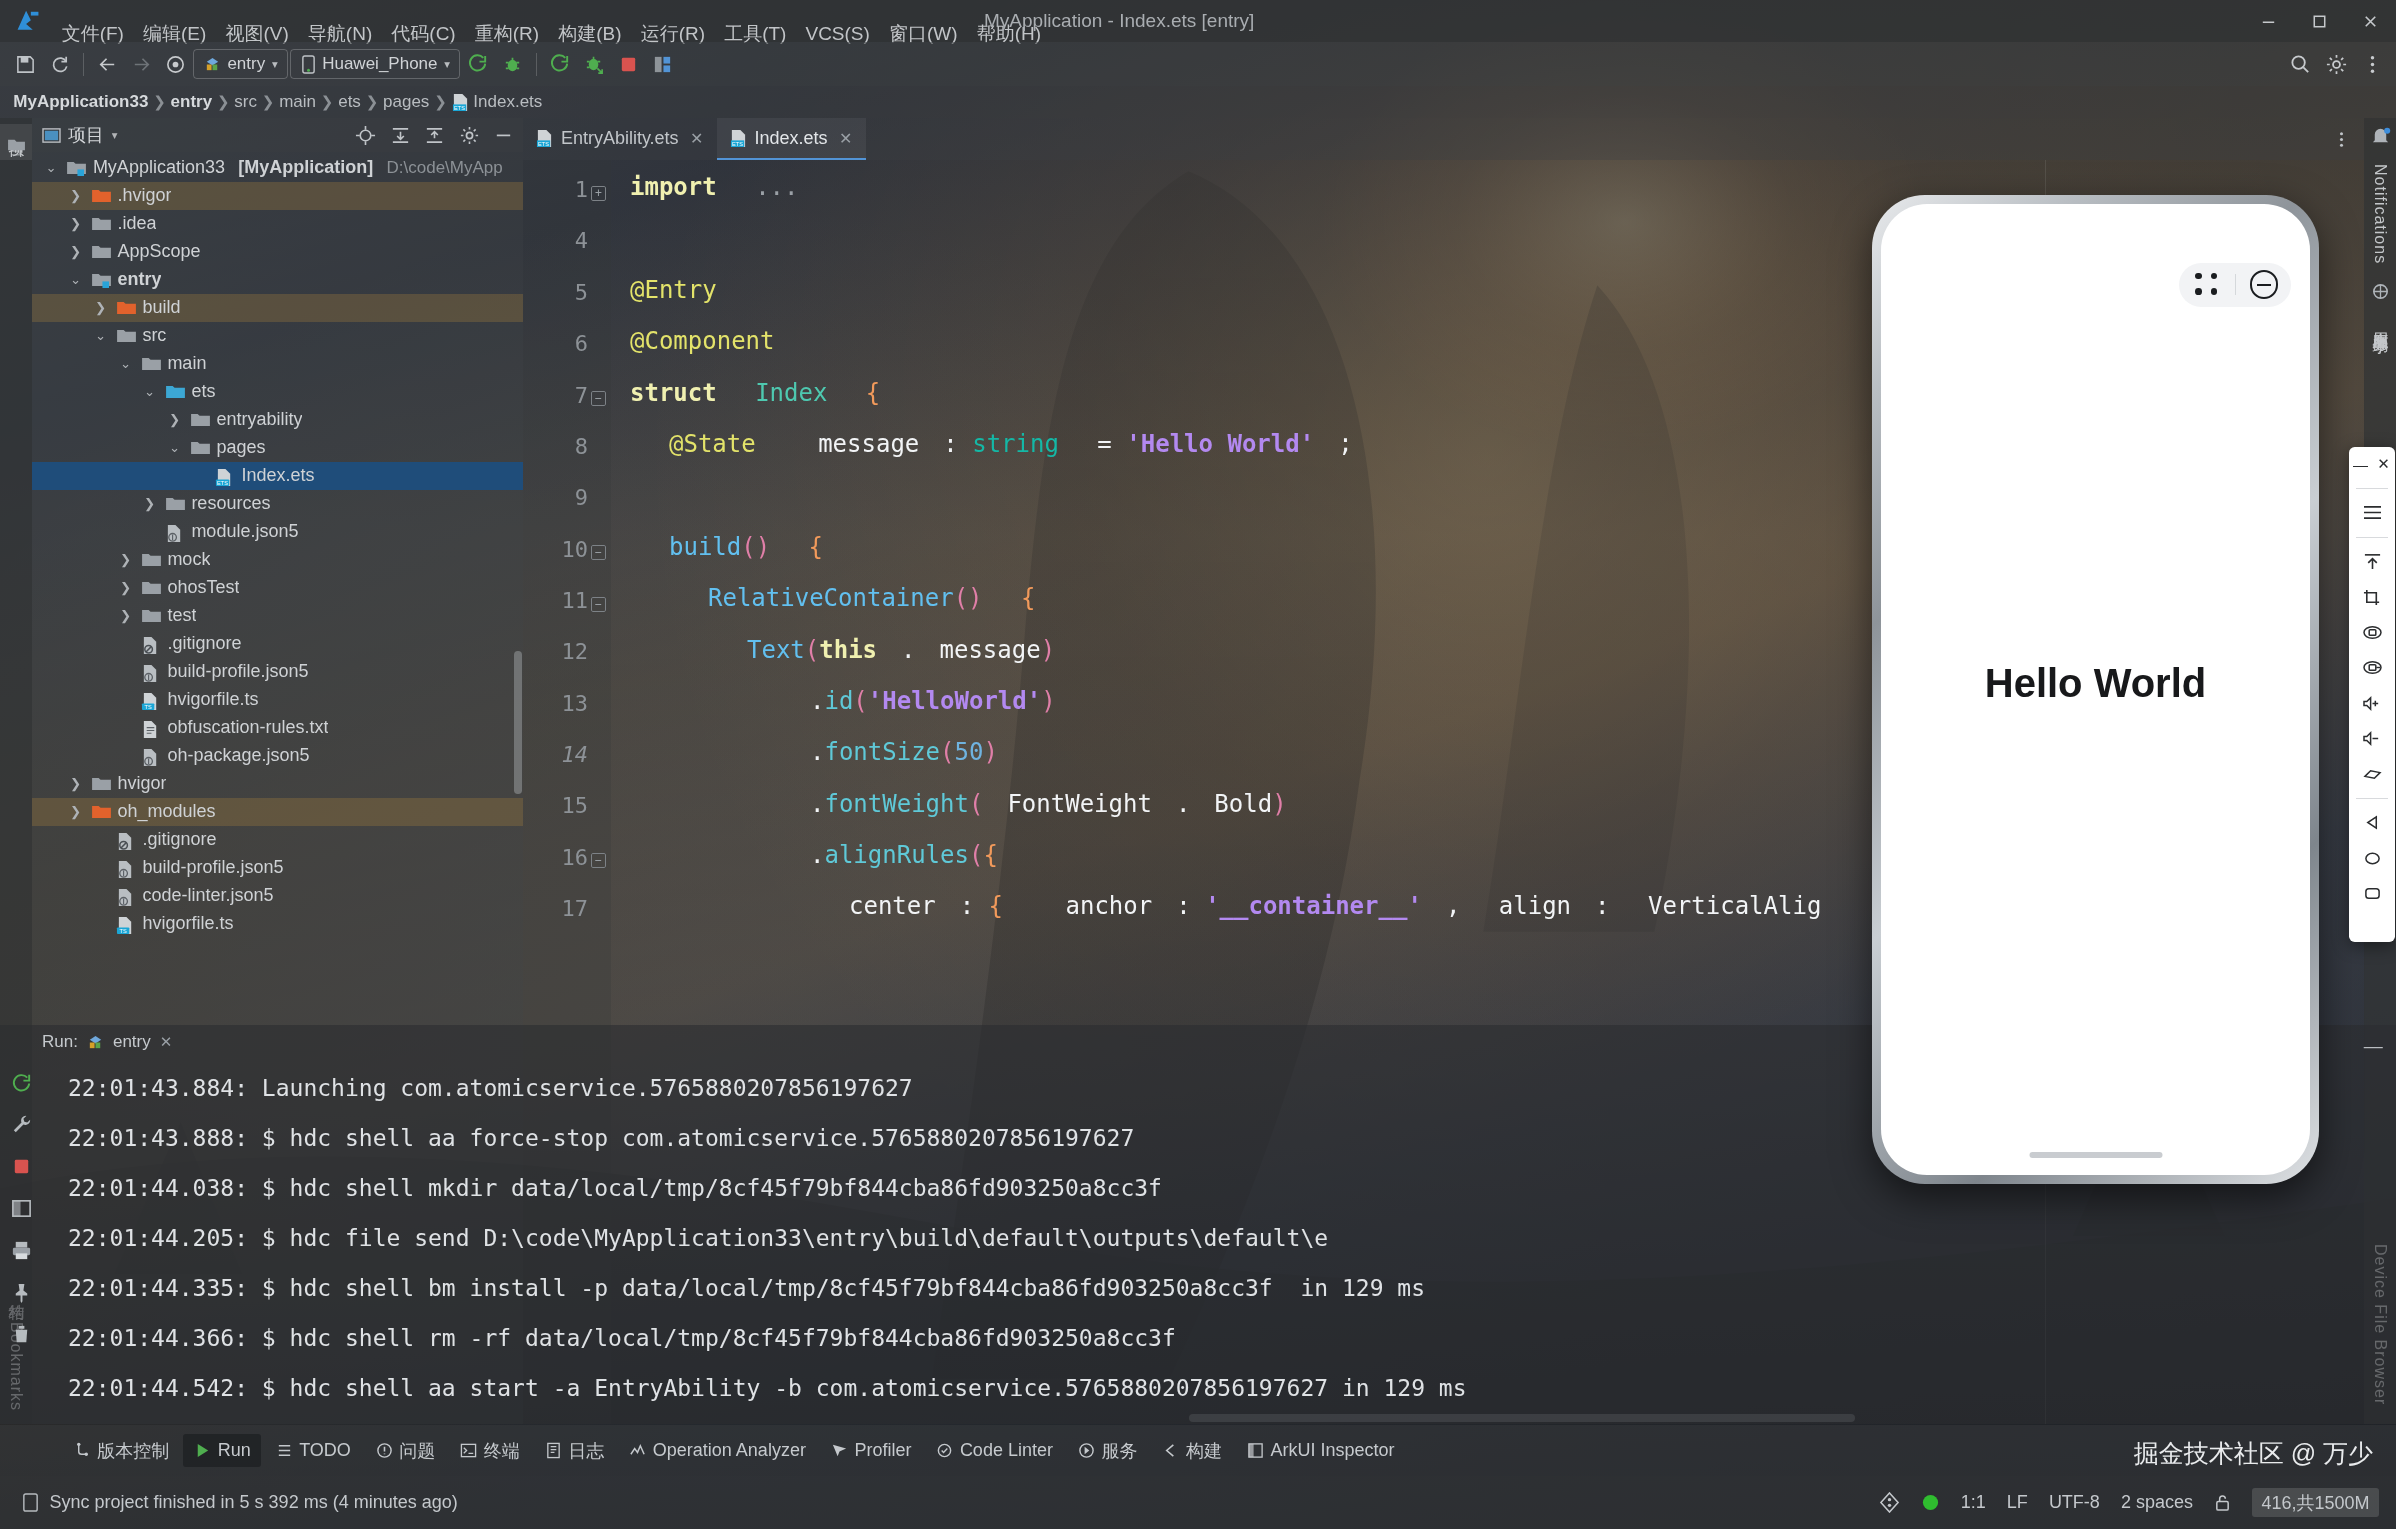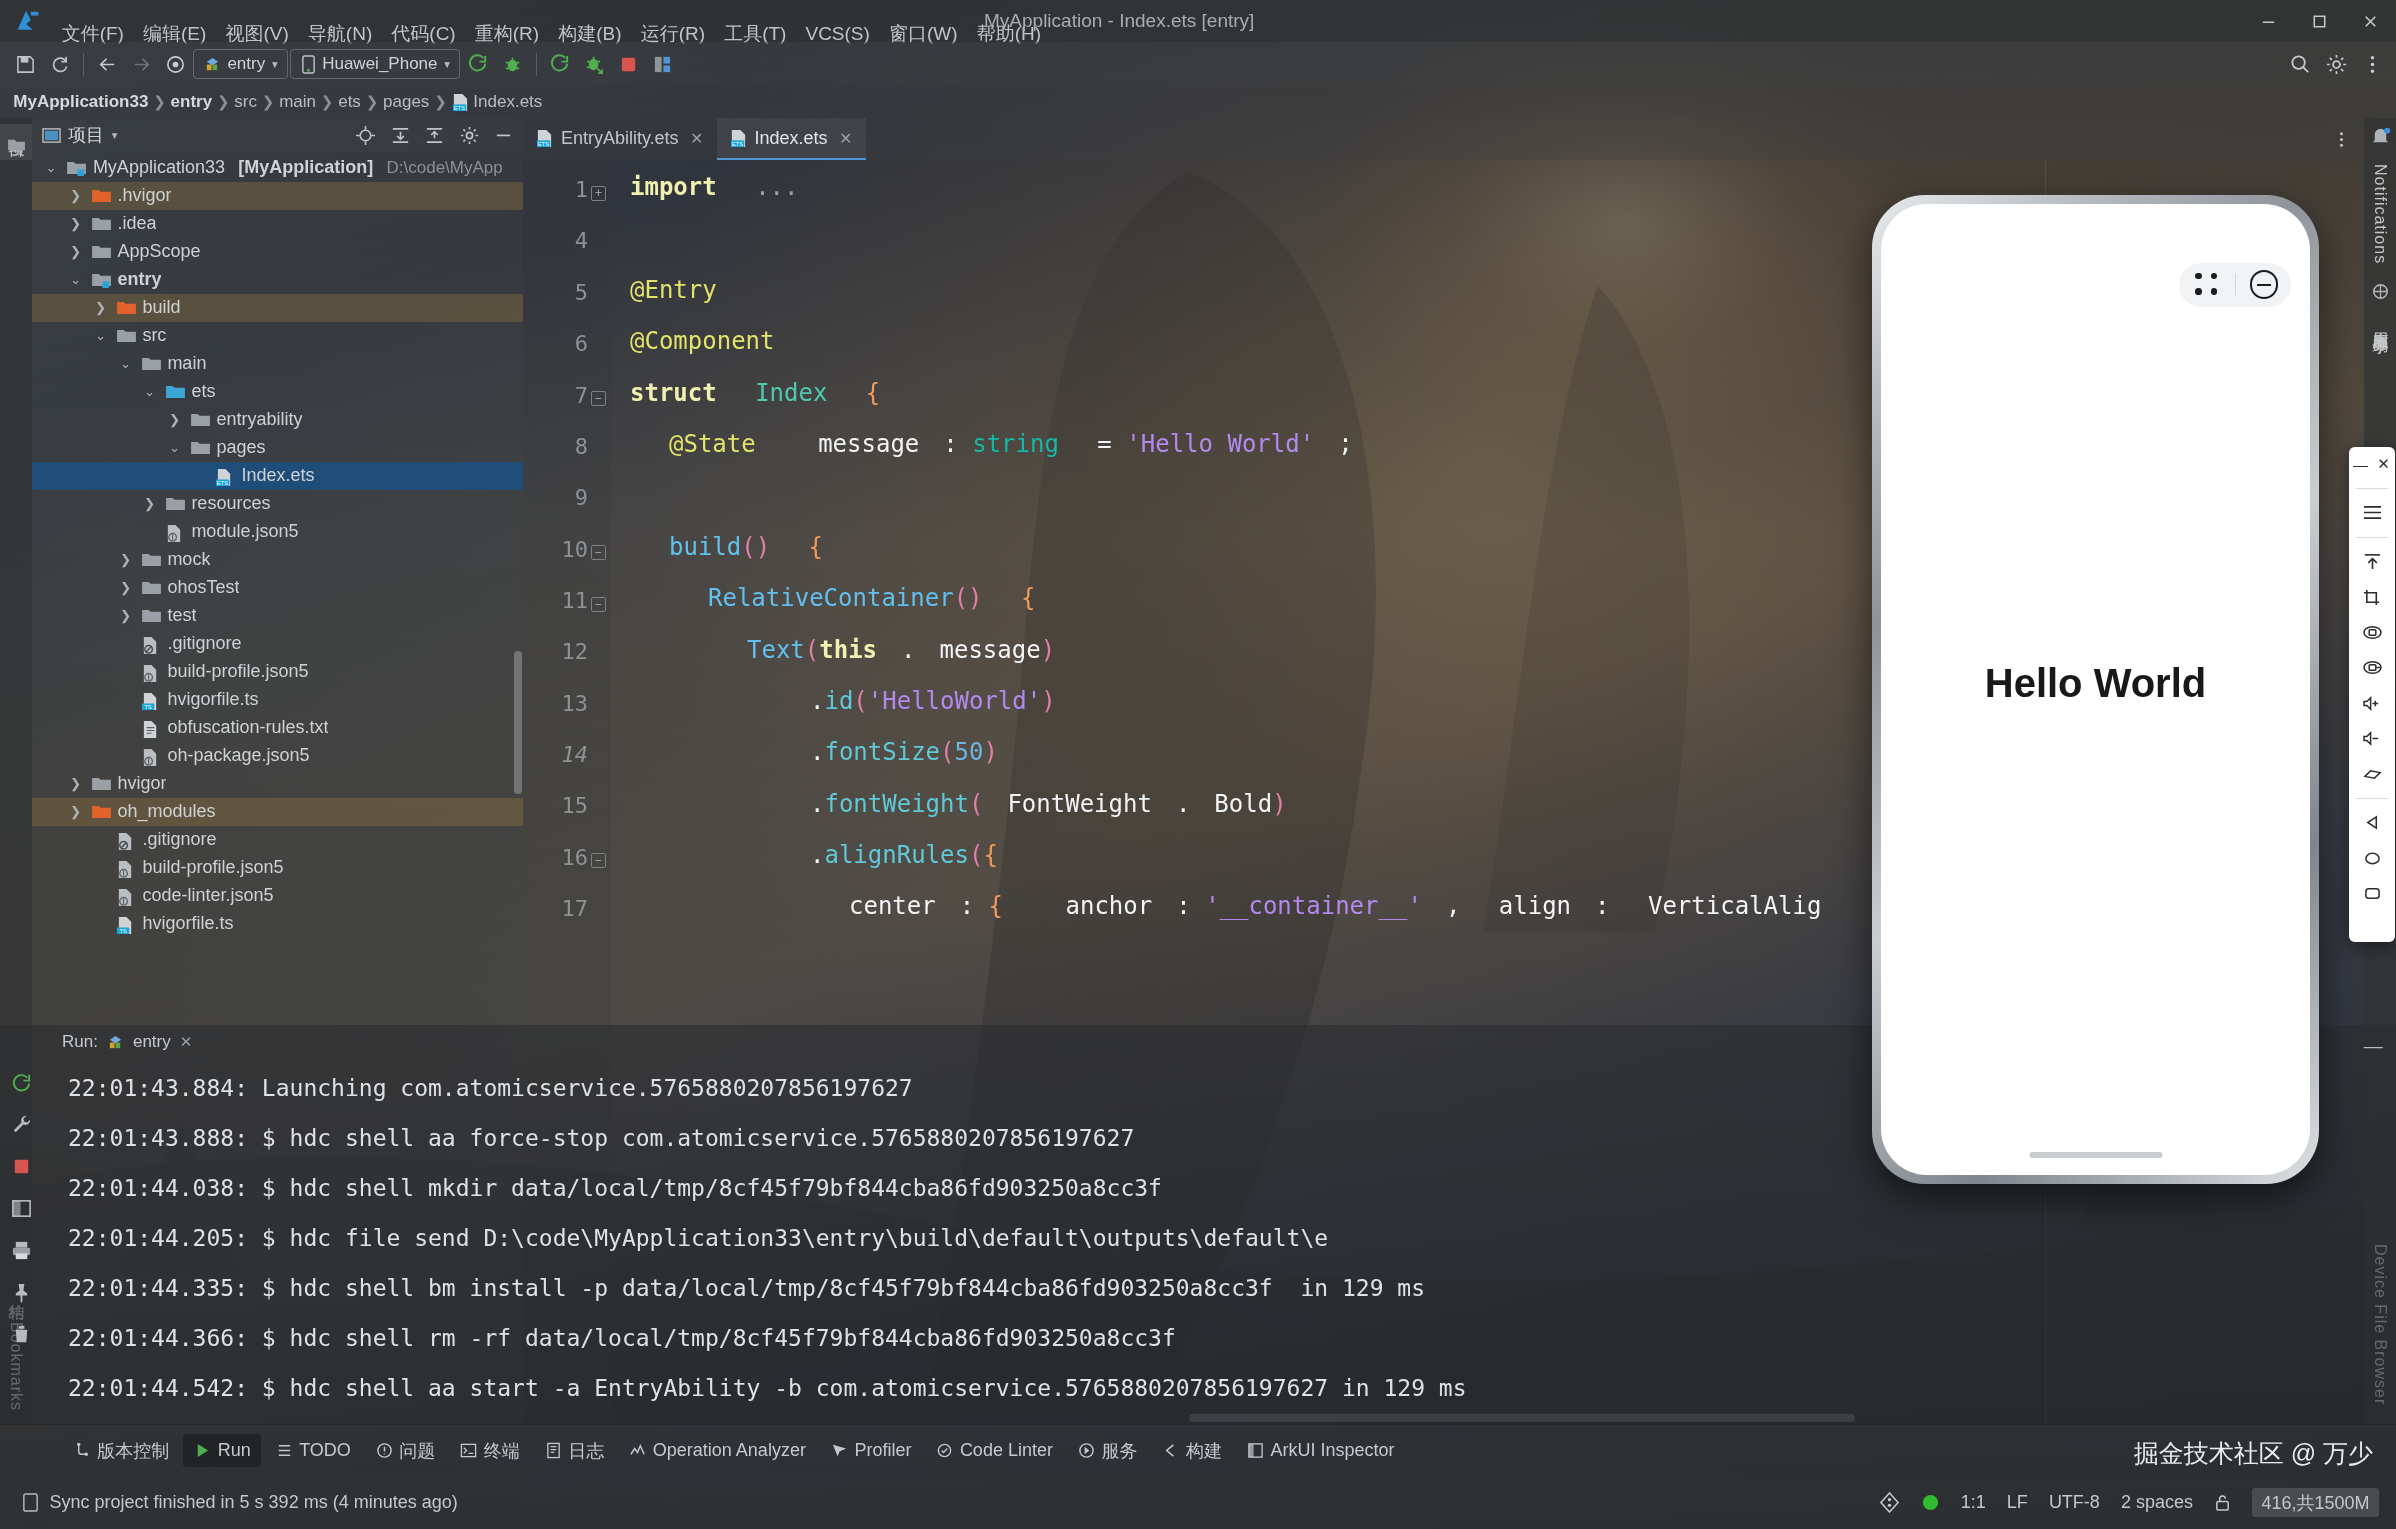--- a/index.html
+++ b/index.html
@@ -134,21 +134,21 @@
   .foldmark { position:absolute; left: 68px; width:15px; height:15px; border:1px solid #7d8287; color:#9aa0a6;
     font-size:11.4px; line-height:12.4px; text-align:center; border-radius:1.9px; }
   .codearea { position:absolute; left: 88px; top:0; right:0; bottom:0; }
   .cl { position:absolute; white-space:pre; font-size: 24px; letter-spacing:0px; }
   .k-yellow { color:#e3e36a; }     
   .k-kw     { color:#f0f0b0; font-weight:bold; }
   .k-type   { color:#4ec9b0; }
   .k-brace  { color:#f29a5b; }
   .k-white  { color:#f2f4f6;margin-left:24px; }
   .k-orange { color:#14b8a6; }
-  .k-purple { color:#b389f0; }
+  .k-purple { color:#b389f0;font-weight:bold; }
   .k-blue   { color:#62c0f0; }
   .k-pink   { color:#e07fa8; }
   .k-num    { color:#6fb3e0; }
   .k-prop   { color:#5fc9d8; }
   .k-grey   { color:#9aa0a6; }
   .vguide { position:absolute; top:0; bottom:0; width:1px; background: rgba(255,255,255,.09); }
   .hscroll {
     position:absolute; left: 666px; bottom: 1.9px; height:8.6px; width: 666px;
     background: rgba(200,205,210,.32); border-radius:4.8px;
   }
@@ -157,21 +157,21 @@
   .rightrail {
     width: 32px; background: rgba(49,51,53,.72);
     display:flex; flex-direction:column; align-items:center; padding-top: 7.6px; gap: 17px;
   }
 
   
   .console {
     position:absolute; left:0; right:0; bottom: 105px; height: 399px;
     background: rgba(43,45,48,0.62); display:flex; flex-direction:column;
   }
-  .con-head { height:34px; display:flex; align-items:center; gap:9px; padding-left: 62px; font-size:17px; color:#c5c9cd; }
+  .con-head { height:34px; display:flex; align-items:center; gap:9px; padding-left: 42px; font-size:17px; color:#c5c9cd; }
   .con-rail {
     position:absolute; left:0; top:0; bottom:0; width:42px;
     display:flex; flex-direction:column; align-items:center; gap:15px; padding-top: 44px;
   }
   .crail-ic { width:27px; height:27px; display:flex; align-items:center; justify-content:center; }
   .con-body {
     flex:1; padding: 3.8px 0 0 68px; overflow:hidden;
     font-family: "DejaVu Sans Mono", monospace; font-size: 23px; color: #dfe2e5; line-height: 50px;
     white-space: pre;
   }

